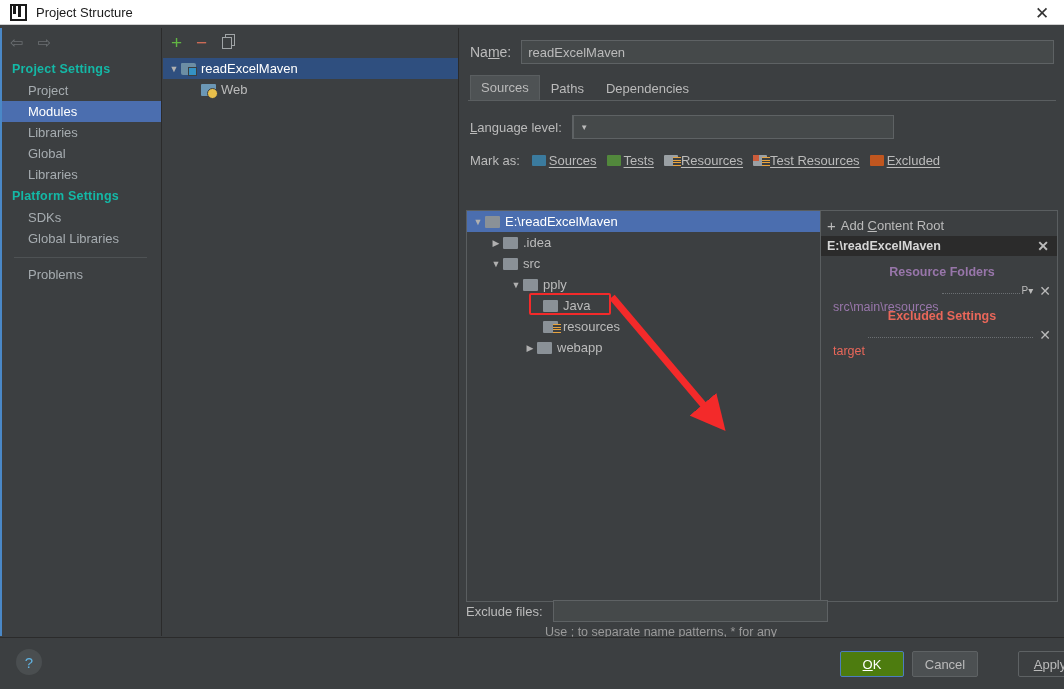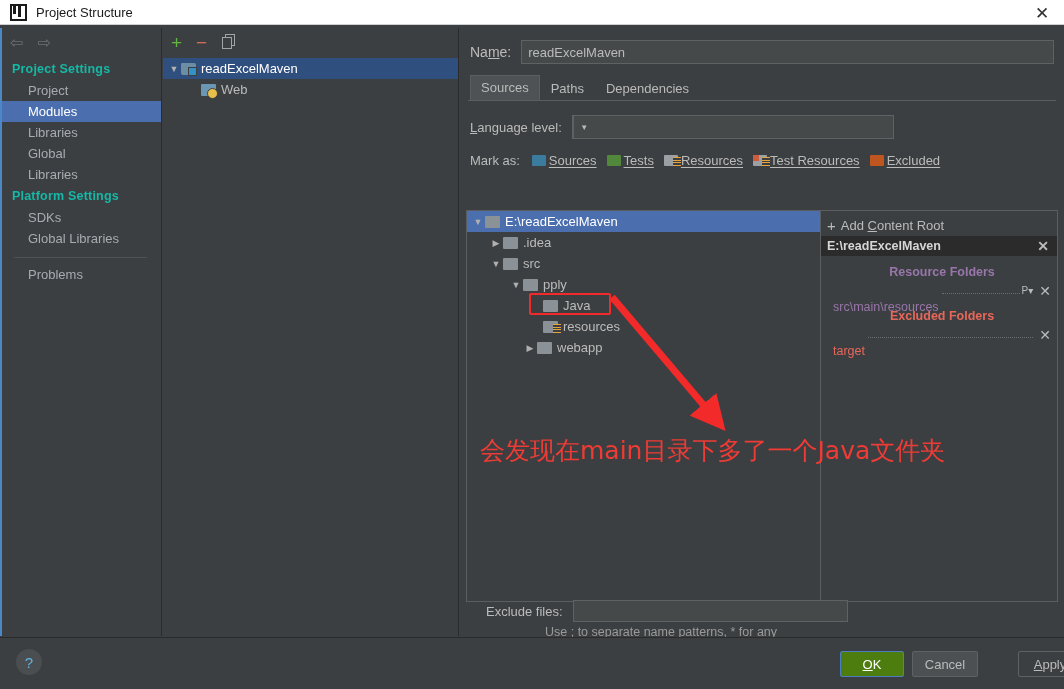--- a/index.html
+++ b/index.html
@@ -190,21 +190,21 @@
   .sect-res { color: #9876aa; }
   .sect-exc { color: #e9675a; }
   .sect-row { display: flex; align-items: center; height: 19px; padding: 0 2px 0 12px; font-size: 12.5px; }
   .sect-row .path { white-space: nowrap; margin-top: 32px; }
   .path-res { color: #9876aa; }
   .path-exc { color: #e9675a; }
   .dots { flex: 1; border-bottom: 1px dotted #6b6f72; margin: 0 2px 4px 3px; height: 10px; }
   .pico { font-size: 10px; color: #bbbbbb; cursor: pointer; padding-right: 2px; }
 
   
-  .excrow { position: absolute; left: 486px; top: 572px; display: flex; align-items: center; }
+  .excrow { position: absolute; left: 466px; top: 572px; display: flex; align-items: center; }
   .exclabel { font-size: 13px; color: #bbbbbb; margin-right: 10px; }
   .excinput {
     width: 275px; height: 22px; background: #45494a; border: 1px solid #5e6264;
     color: #bbbbbb; font-size: 13px; padding: 0 5px;
     font-family: "Liberation Sans", sans-serif;
   }
   .exchint {
     position: absolute; left: 545px; top: 596px; font-size: 12.5px;
     color: #9a9a9a; line-height: 17px; width: 270px;
   }
@@ -394,21 +394,21 @@
       </div>
 
       <div class="sect-title sect-res">Resource Folders</div>
       <div class="sect-row">
         <span class="path path-res">src\main\resources</span>
         <span class="dots"></span>
         <span class="pico">P▾</span>
         <span class="xico">✕</span>
       </div>
 
-      <div class="sect-title sect-exc">Excluded Folders</div>
+      <div class="sect-title sect-exc">Excluded Settings</div>
       <div class="sect-row">
         <span class="path path-exc">target</span>
         <span class="dots"></span>
         <span class="xico">✕</span>
       </div>
     </div>
   </div>
 
   <div class="excrow">
     <div class="exclabel">Exclude files:</div>
@@ -421,21 +421,20 @@
 
   <svg class="annot-arrow" width="140" height="160">
     <defs>
       <marker id="ah" markerWidth="5" markerHeight="5" refX="2" refY="2.5" orient="auto">
         <polygon points="0,0 5,2.5 0,5" fill="#f32a2a"></polygon>
       </marker>
     </defs>
     <line x1="12" y1="14" x2="112" y2="132" stroke="#f32a2a" stroke-width="7" marker-end="url(#ah)"></line>
   </svg>
 
-  <div class="annot-text">会发现在main目录下多了一个Java文件夹</div>
 
   <div class="bottombar">
     <div class="helpbtn">?</div>
     <div class="dlgbtn btn-ok">
       <span><u>O</u>K</span>
     </div>
     <div class="dlgbtn btn-cancel">Cancel</div>
     <div class="dlgbtn btn-apply">
       <span><u>A</u>pply</span>
     </div>

